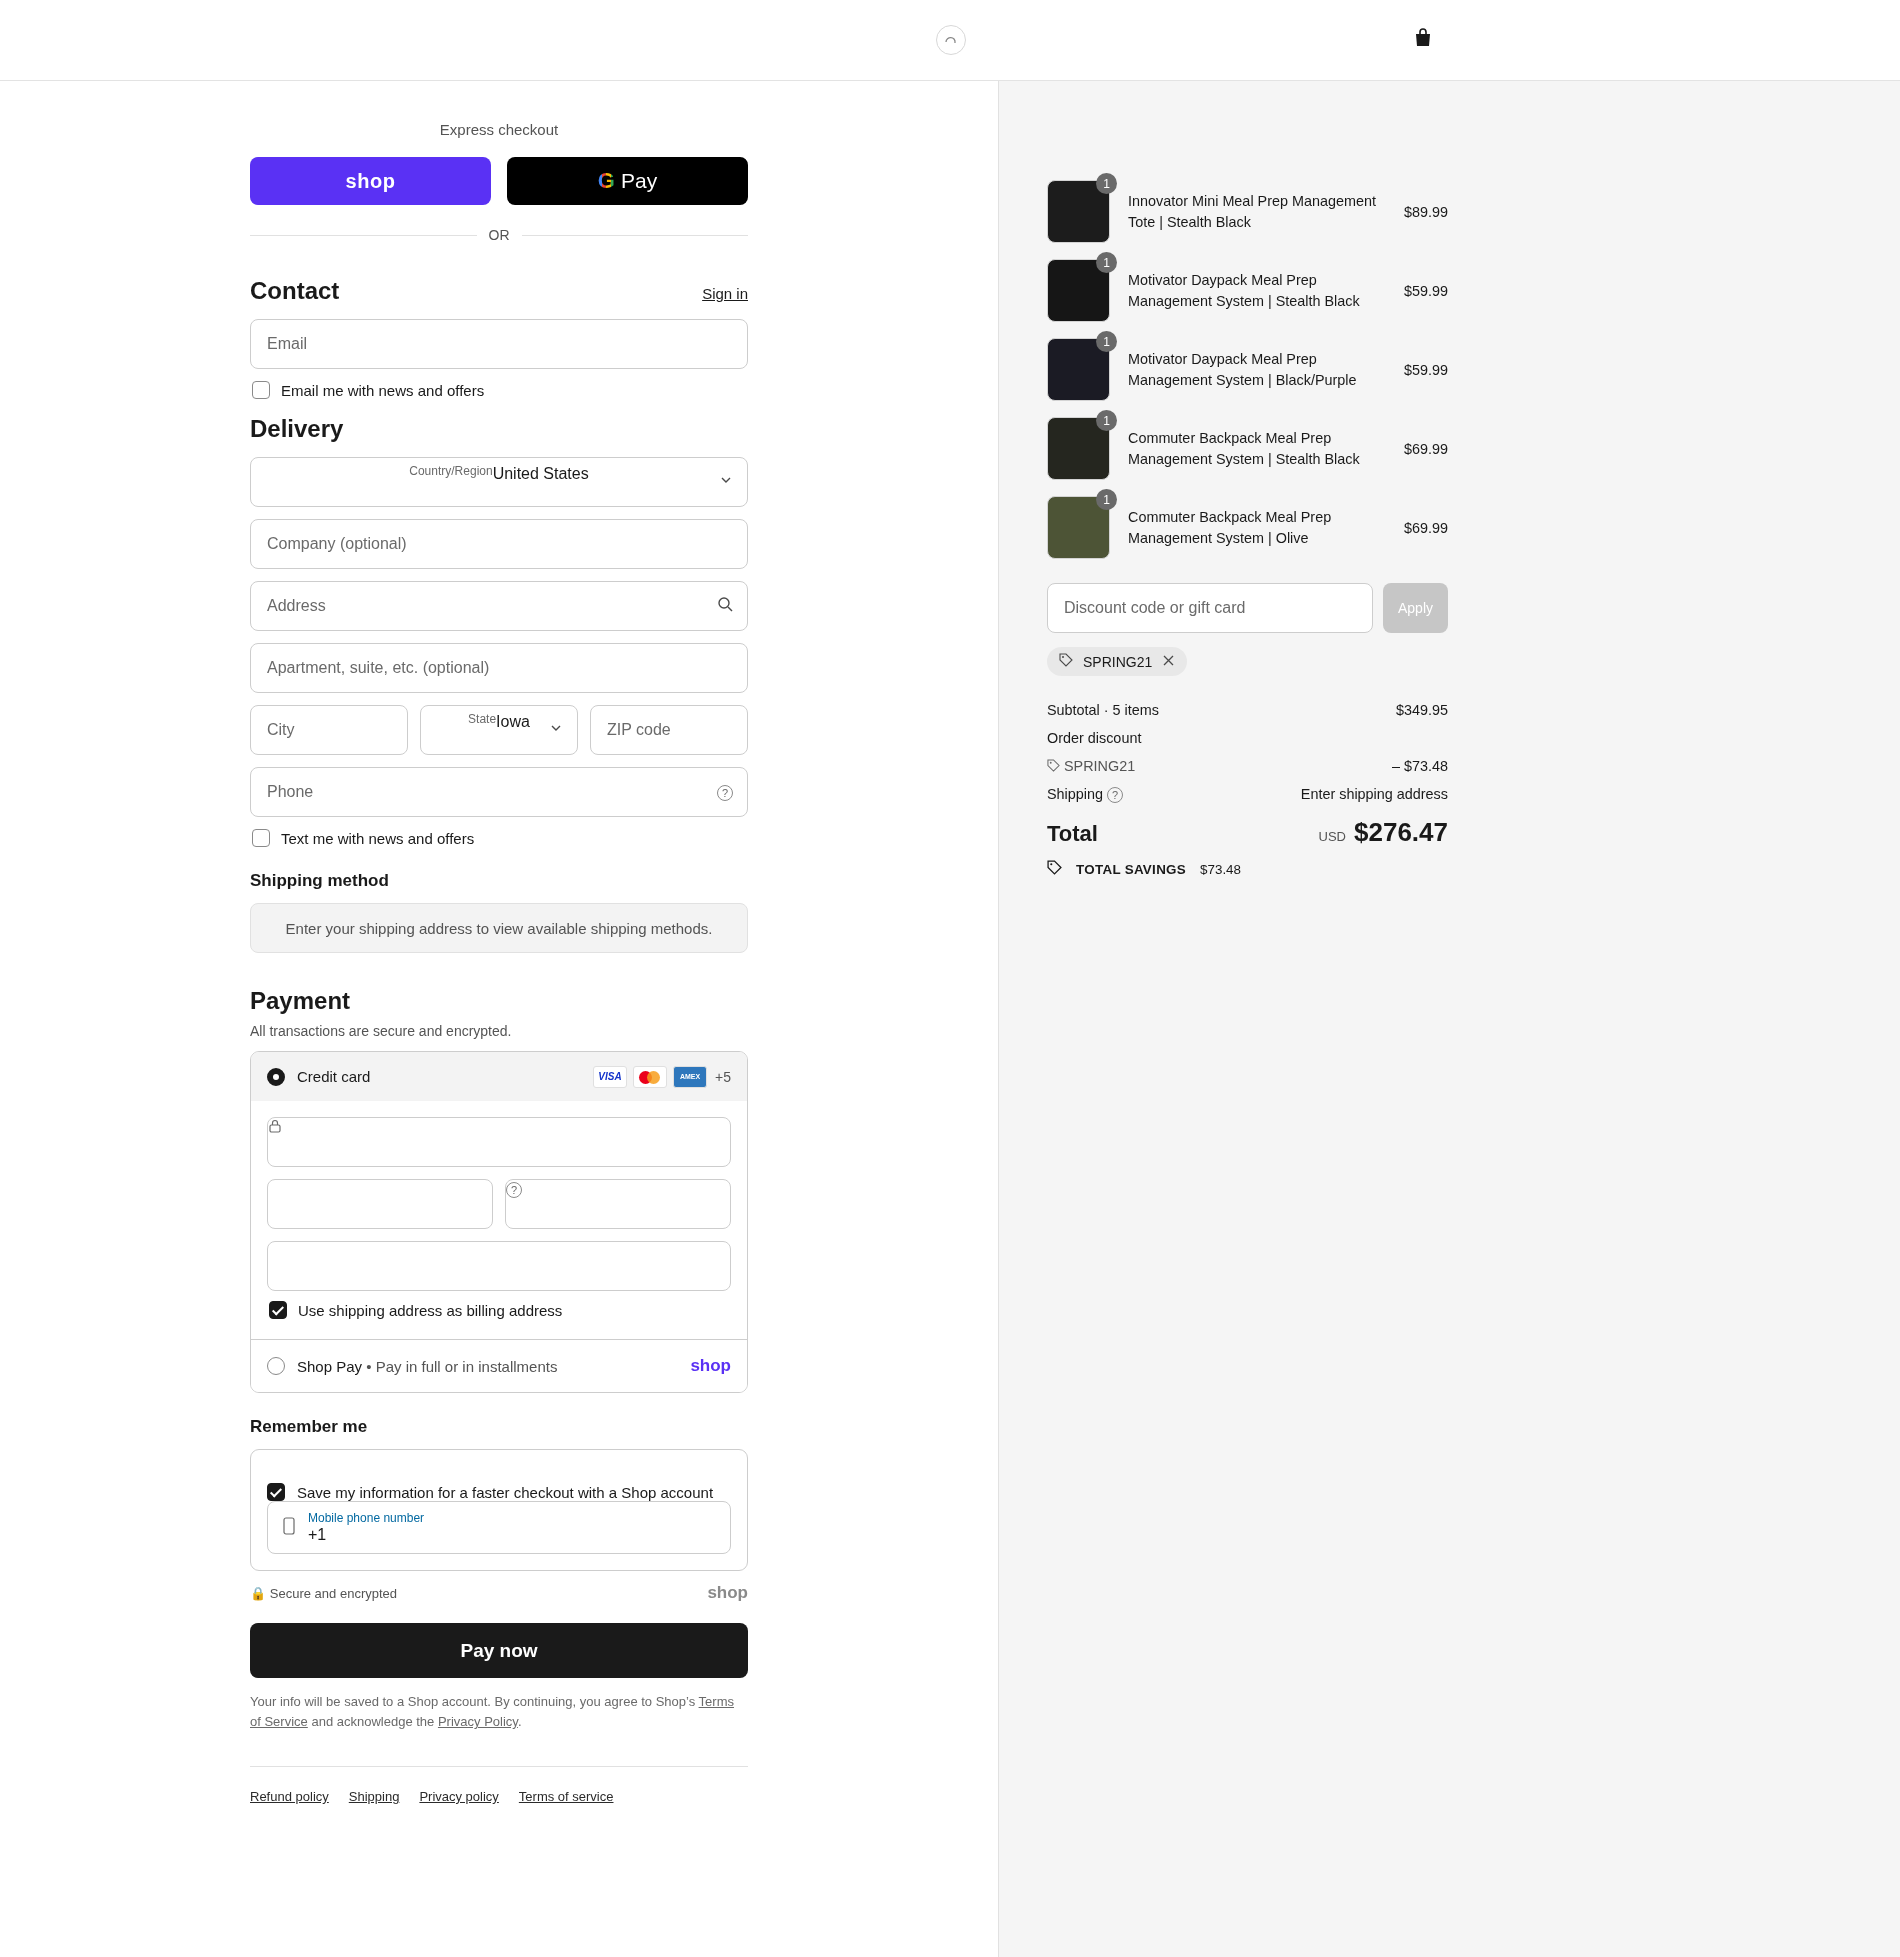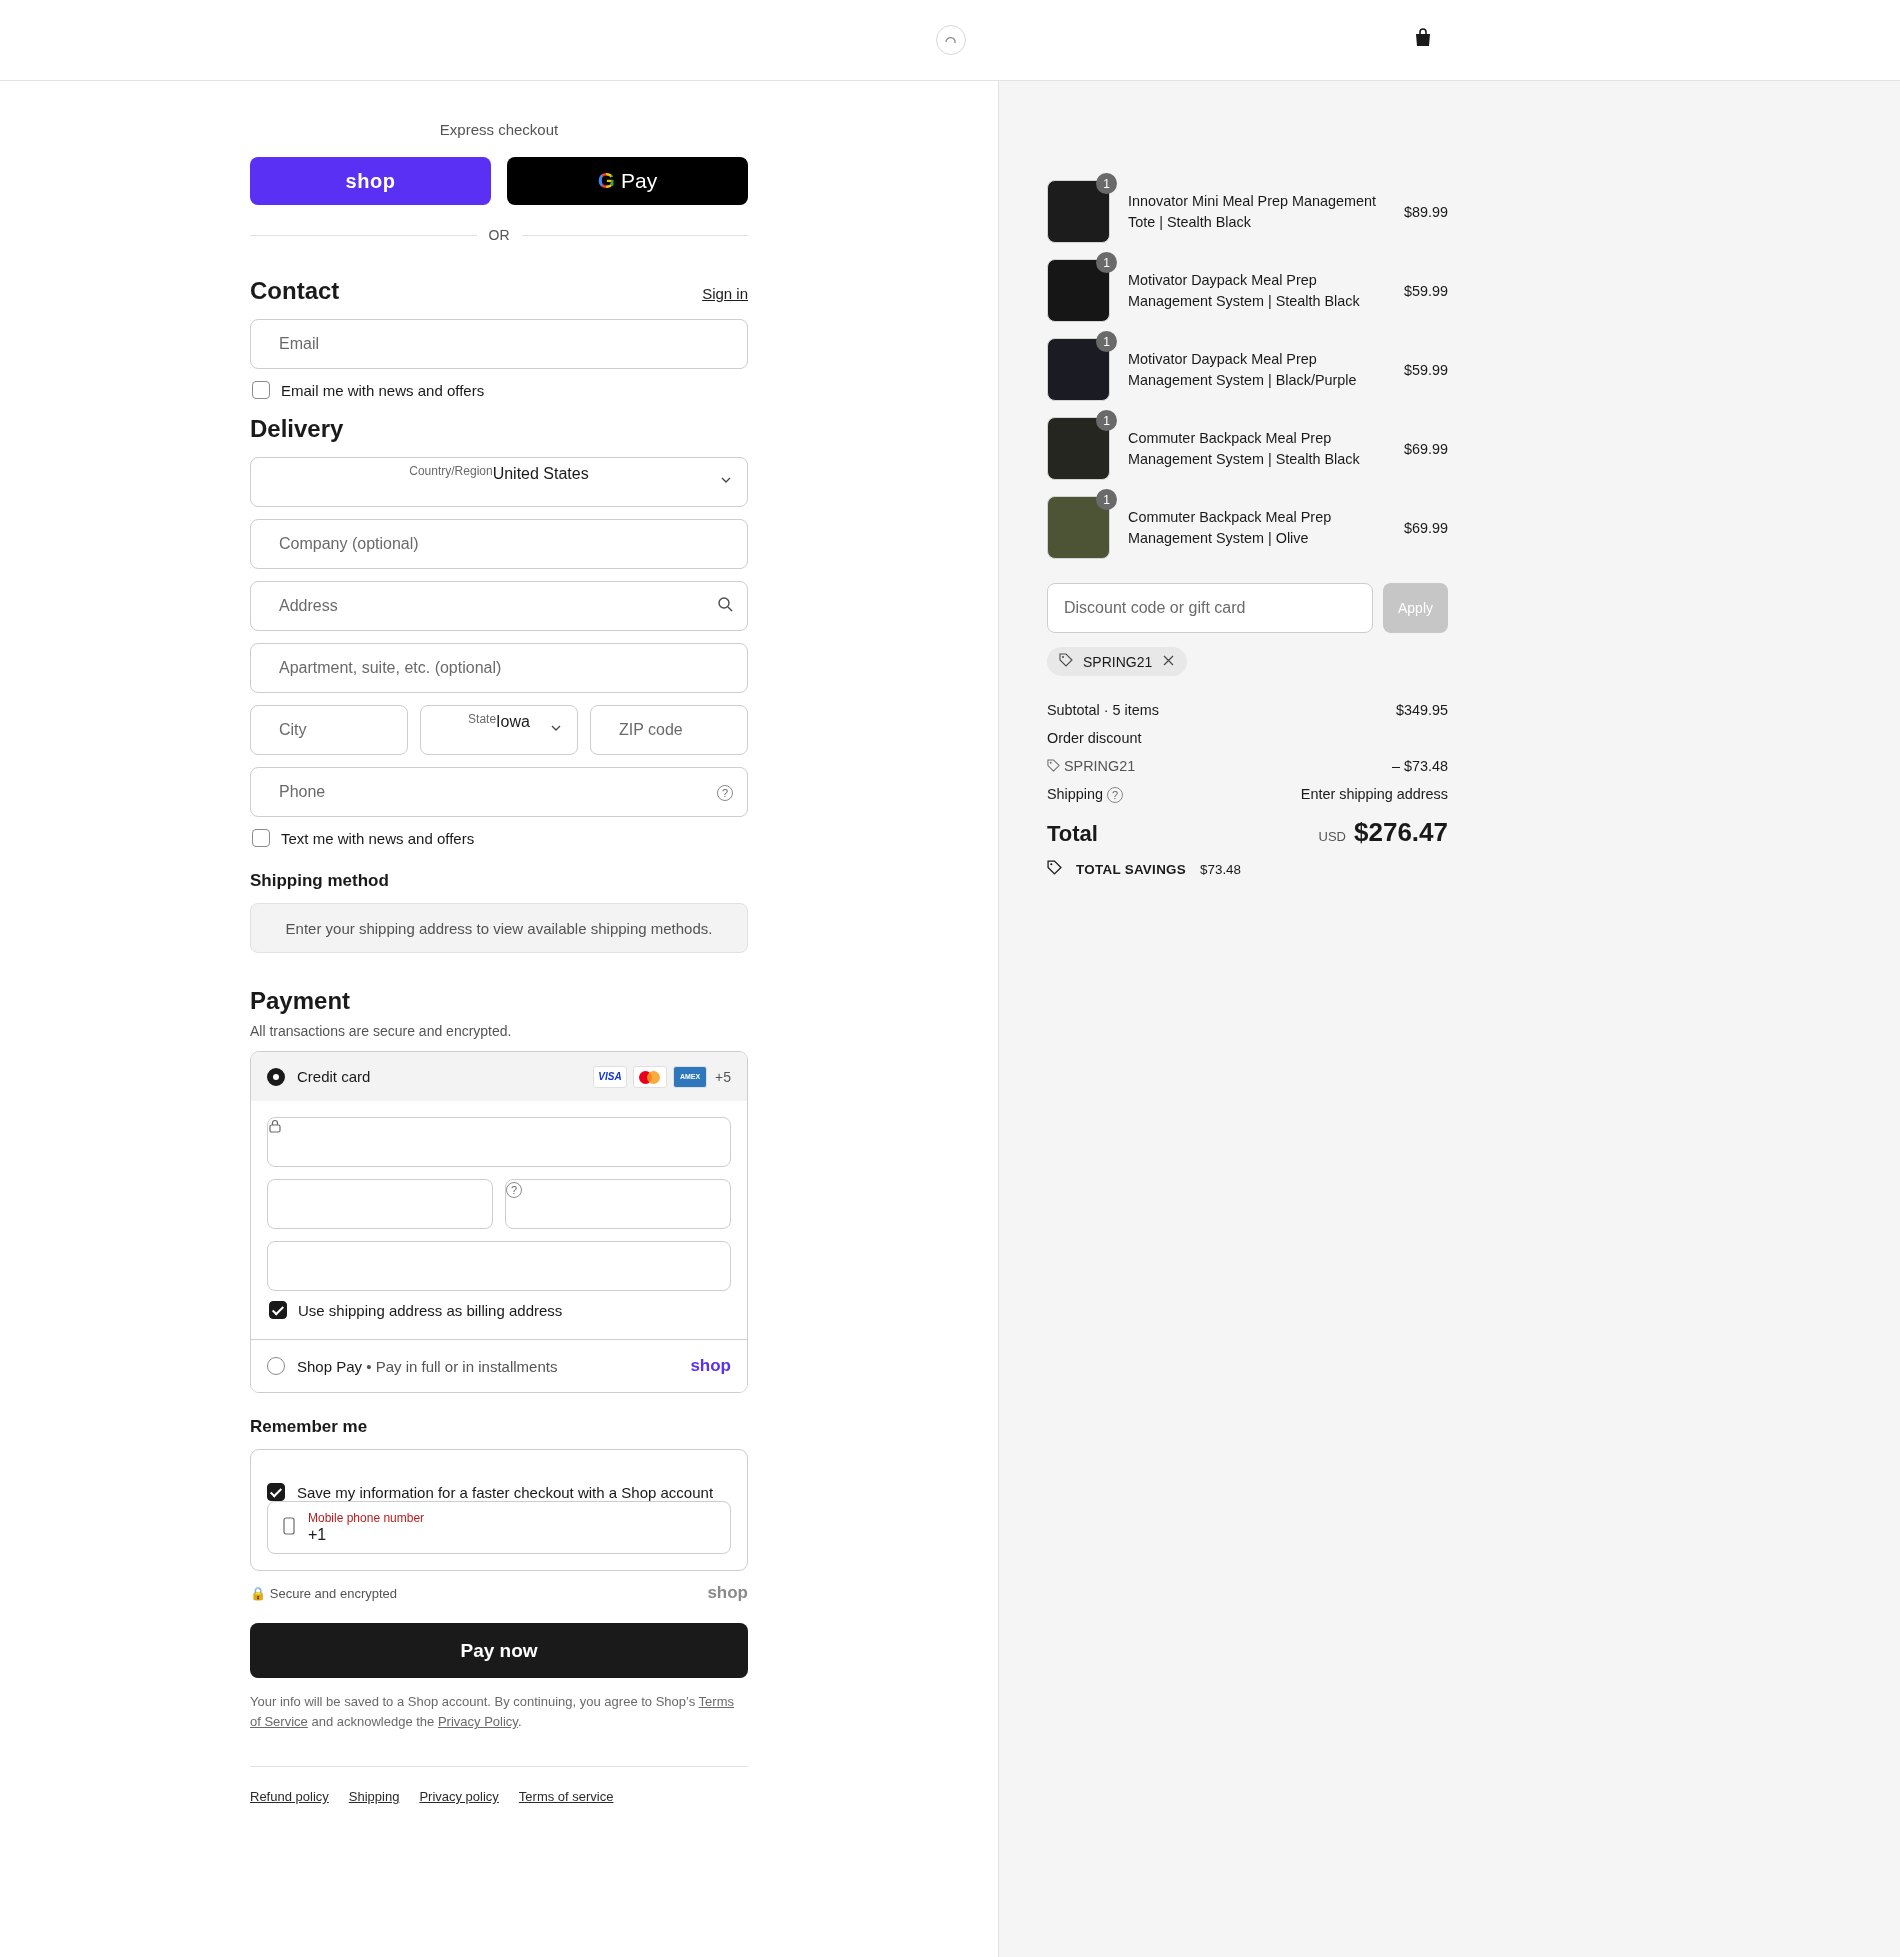--- a/index.html
+++ b/index.html
@@ -90,21 +90,21 @@
   }
 
   .field {
     position: relative;
     height: 50px;
     border: 1px solid #cdcdcd;
     border-radius: 8px;
     background: #fff;
     margin-bottom: 12px;
     display: flex; align-items: center;
-    padding: 0 28px;
+    padding: 0 16px;
     font-size: 16px;
   }
   .field .ph { color: #6a6a6a; font-size: 16px; }
   .field.sel { flex-direction: row; align-items: flex-start; justify-content: center; padding-top: 6px;}
   .field .mini { font-size: 12px; color: #6a6a6a; line-height: 14px; }
   .field .val { font-size: 16px; color: #1a1a1a; line-height: 20px; }
   .field .right-ico { position: absolute; right: 14px; top: 50%; transform: translateY(-50%); }
   .row2 { display: flex; gap: 12px; }
   .row2 > .field { flex: 1; }
   .row3 { display: flex; gap: 12px; }
@@ -178,21 +178,21 @@
 
   .remember-box {
     border: 1px solid #cdcdcd; border-radius: 9px; background: #fff; margin-top: 10px;
   }
   .remember-row { height: 51px; display: flex; align-items: flex-end; gap: 12px; padding: 0 16px; }
   .remember-inner { padding: 0 16px 16px 16px; }
   .phone-field {
     height: 53px; border: 1px solid #cdcdcd; border-radius: 8px;
     display: flex; align-items: center; gap: 12px; padding: 0 14px;
   }
-  .phone-field .mini { font-size: 12px; color: #b91c1c; line-height: 14px; }
+  .phone-field .mini { font-size: 12px; color: #0369a1; line-height: 14px; }
   .phone-field .val { font-size: 16px; line-height: 19px; }
 
   .secure-row {
     display: flex; align-items: center; justify-content: space-between;
     margin-top: 12px; font-size: 13px; color: #545454;
   }
   .shop-grey { color: #8a8a8a; font-weight: 700; font-size: 17px; }
 
   .paynow {
     width: 100%; height: 55px; background: #1a1a1a; color: #fff;

